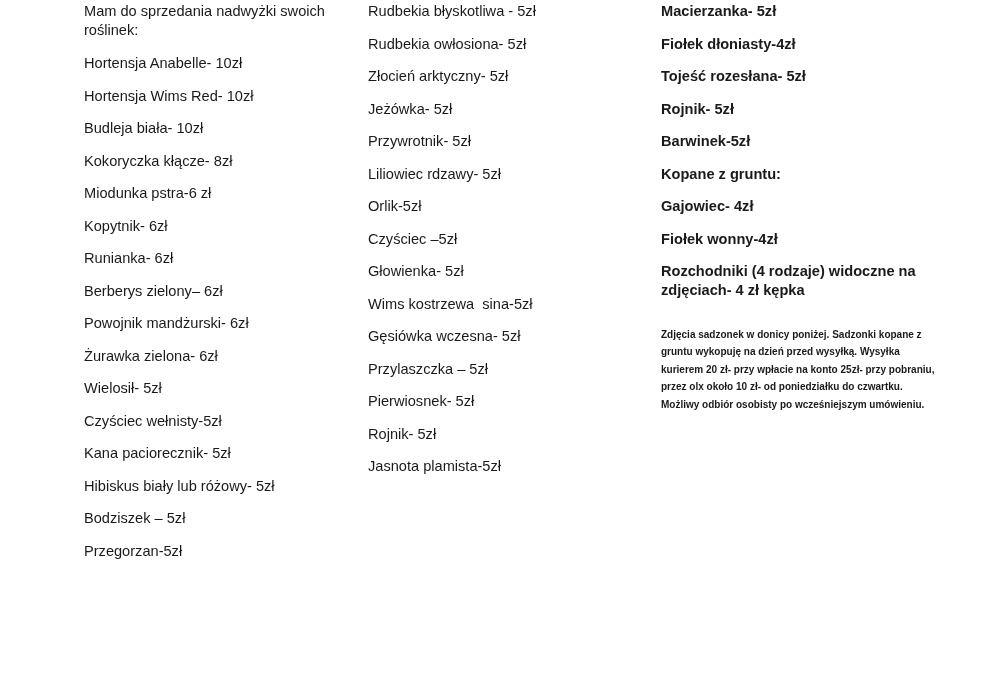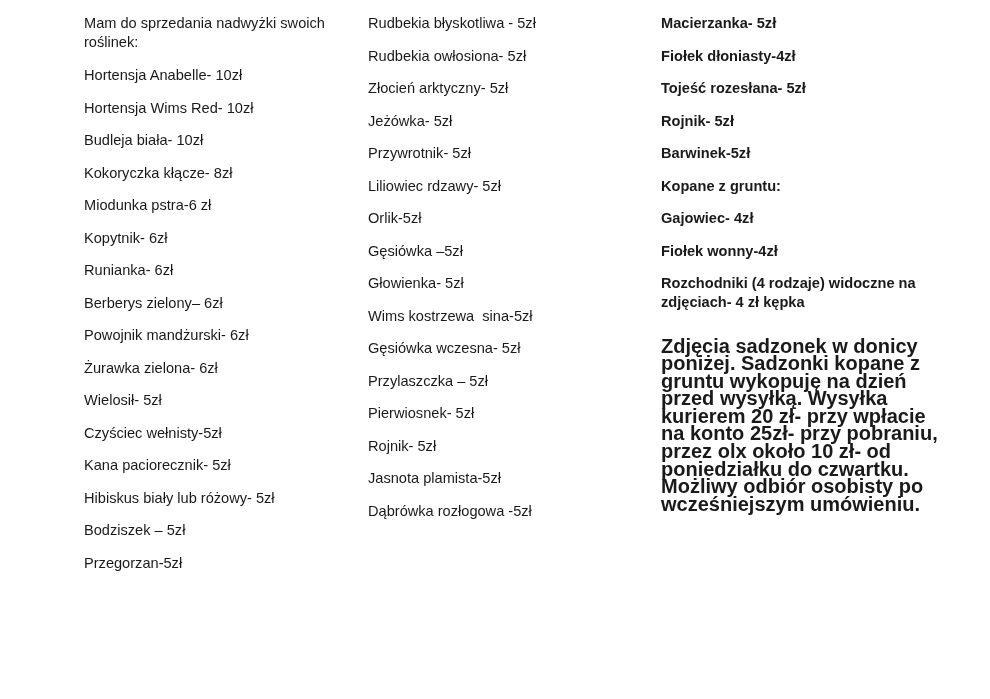--- a/index.html
+++ b/index.html
@@ -18,21 +18,21 @@
     -webkit-font-smoothing: antialiased;
   }
 
   .page {
     position: absolute;
     inset: 0;
   }
 
   .column {
     position: absolute;
-    top: 14px;
+    top: 2px;
   }
 
   #col-1 { left: 84px;  width: 270px; }
   #col-2 { left: 368px; width: 275px; }
   #col-3 { left: 661px; width: 280px; font-weight: bold; }
 
   
   .entry {
     font-size: 14.6px;
     line-height: 19px;
@@ -40,21 +40,21 @@
     color: #1a1a1a;
     white-space: pre-wrap;
   }
 
   .entry.lead {
     margin-bottom: 14px;
   }
 
   
   .note {
-    font-size: 20px;
+    font-size: 10px;
     line-height: 17.6px;
     margin: 0;
     padding-top: 12px;
     color: #1a1a1a;
     white-space: pre-wrap;
   }
 </style>
 </head>
 <body>
 
@@ -81,29 +81,28 @@
   </div>
 
   <div class="column" id="col-2">
     <p class="entry">Rudbekia błyskotliwa - 5zł</p>
     <p class="entry">Rudbekia owłosiona- 5zł</p>
     <p class="entry">Złocień arktyczny- 5zł</p>
     <p class="entry">Jeżówka- 5zł</p>
     <p class="entry">Przywrotnik- 5zł</p>
     <p class="entry">Liliowiec rdzawy- 5zł</p>
     <p class="entry">Orlik-5zł</p>
-    <p class="entry">Gęsiówka –5zł</p>
+    <p class="entry">Czyściec –5zł</p>
     <p class="entry">Głowienka- 5zł</p>
     <p class="entry">Wims kostrzewa  sina-5zł</p>
     <p class="entry">Gęsiówka wczesna- 5zł</p>
     <p class="entry">Przylaszczka – 5zł</p>
     <p class="entry">Pierwiosnek- 5zł</p>
     <p class="entry">Rojnik- 5zł</p>
     <p class="entry">Jasnota plamista-5zł</p>
-    <p class="entry">Dąbrówka rozłogowa -5zł</p>
   </div>
 
   <div class="column" id="col-3">
     <p class="entry">Macierzanka- 5zł</p>
     <p class="entry">Fiołek dłoniasty-4zł</p>
     <p class="entry">Tojeść rozesłana- 5zł</p>
     <p class="entry">Rojnik- 5zł</p>
     <p class="entry">Barwinek-5zł</p>
     <p class="entry">Kopane z gruntu:</p>
     <p class="entry">Gajowiec- 4zł</p>

